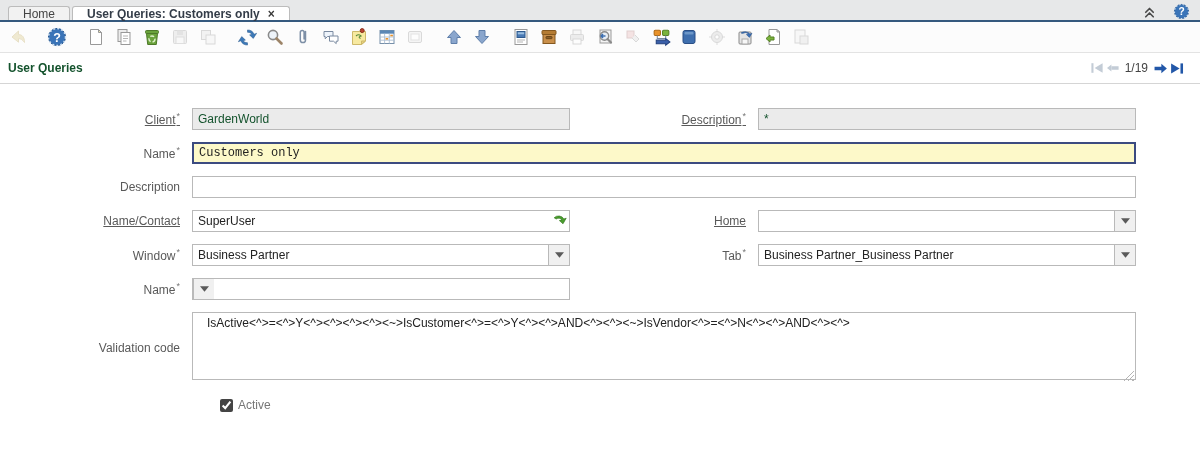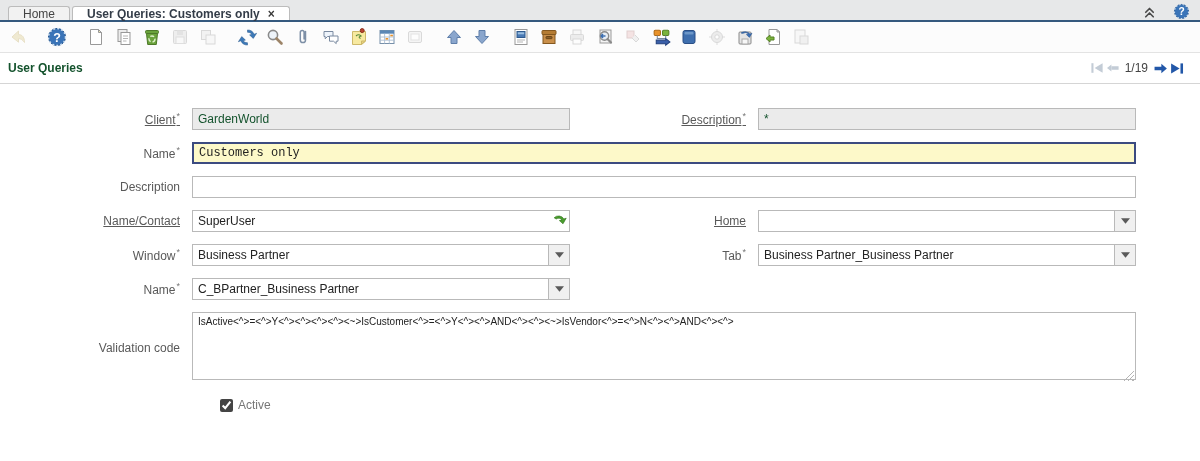--- a/index.html
+++ b/index.html
@@ -35,21 +35,21 @@
   .fld.focused { background:#fdf9c9; border:2px solid #3c4b80; font-weight:normal;font-family:Liberation Mono, monospace; }
   .span-full { grid-column:2 / 5; }
   .fieldwrap { position:relative; display:flex; width:100%; }
   .combo { display:flex; width:100%; height:22px; border:1px solid #b9b9b9; background:#fff; }
   .combo input { flex:1; border:none; height:20px; font-size:12px; padding:0 5px; outline:none; background:transparent; font-family:"Liberation Sans",sans-serif; color:#222;}
   .combo .drop { width:21px; background:#f0f0f0; border-left:1px solid #b9b9b9; display:flex; align-items:center; justify-content:center; }
   .lookup-btn { position:absolute; right:2px; top:2px; width:18px; height:18px; display:flex; align-items:center; justify-content:center; }
 
   .varea-row { display:grid; grid-template-columns:192px 1fr; margin-right:64px; align-items:center; margin-bottom:14px; }
   .varea-wrap { position:relative; }
-  textarea.varea { width:100%; height:68px; resize:none; border:1px solid #b9b9b9; font-family:"Liberation Sans",sans-serif; font-size:10px; color:#222; padding:3px 5px; outline:none; }
+  textarea.varea { width:100%; height:68px; resize:none; border:1px solid #b9b9b9; font-family:"Liberation Sans",sans-serif; font-size:12px; color:#222; padding:3px 14px; outline:none; }
   .resize-grip { position:absolute; right:2px; bottom:3px; width:11px; height:11px; background:repeating-linear-gradient(135deg, transparent 0 2px, #b5b5b5 2px 3px); clip-path:polygon(100% 0, 100% 100%, 0 100%); pointer-events:none; }
 
   .chkrow { display:grid; grid-template-columns:192px 1fr; margin-right:64px; margin-bottom:10px;gap:20px; }
   .chkwrap { display:flex; align-items:center; gap:5px; padding-left:8px; }
   .chkwrap input { width:13px; height:13px; accent-color:#444; }
   .chkwrap label { font-size:12px; color:#767676; }
 
   svg { display:block; }
 </style>
 </head>
@@ -365,21 +365,20 @@
             </svg>
           </span>
       </div>
     </div>
   </div>
 
   <div class="frow">
     <div class="flabel"><span>Name</span><sup>*</sup></div>
     <div class="fieldwrap">
       <div class="combo">
-        <input value="C_BPartner_Business Partner" style="">
         <span class="drop">
             <svg width="9" height="6" viewBox="0 0 10 6">
               <path d="M0 0 H10 L5 6 Z" fill="#5a5a5a"></path>
             </svg>
           </span>
       </div>
     </div>
   </div>
 
   <div class="varea-row">

